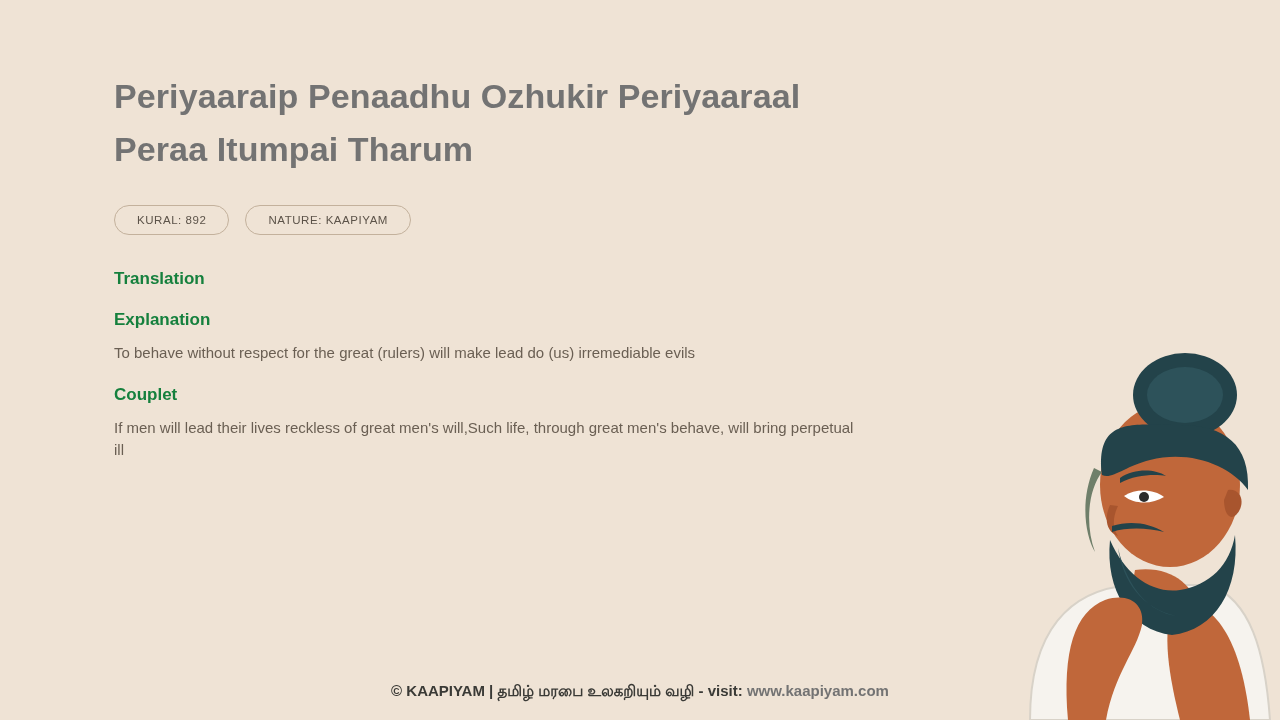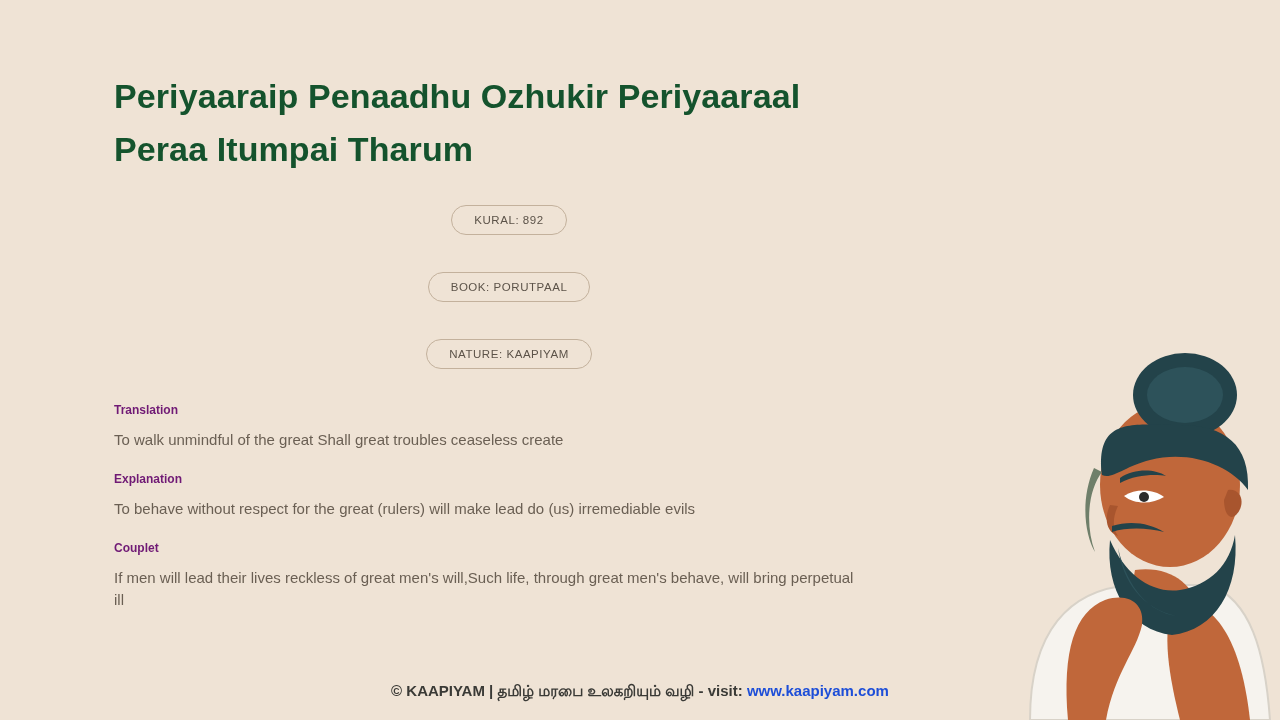--- a/index.html
+++ b/index.html
@@ -22,74 +22,74 @@
   .content {
     position: absolute;
     left: 114px;
     top: 70px;
     width: 790px;
   }
   .title {
     font-size: 34px;
     line-height: 53px;
     font-weight: bold;
-    color: #14532d;
+    color: #737373;
     letter-spacing: 0.1px;
     margin: 0;
     max-width: 760px;
   }
   .tags {
     display: flex;
-    flex-direction: column;
+    flex-direction: row;
     align-items: center;
-    gap: 37px;
+    gap: 16px;
     margin-top: 29px;
   }
   .tag {
     border: 1px solid #c3b19c;
     border-radius: 999px;
     padding: 8px 22px;
     font-size: 11.5px;
     letter-spacing: 0.55px;
     color: #5c5349;
     background: transparent;
     white-space: nowrap;
     font-weight: normal;
   }
   .section {
     margin-top: 21px;
   }
   .section.first {
     margin-top: 34px;
   }
   .section-label {
-    font-size: 12px;
+    font-size: 17px;
     font-weight: bold;
-    color: #701a75;
+    color: #15803d;
     margin: 0 0 12px 0;
   }
   .section-text {
     font-size: 15px;
     line-height: 22px;
     color: #6a5f53;
     margin: 0;
     max-width: 740px;
   }
   .footer {
     position: absolute;
     left: 0;
     right: 0;
     bottom: 18px;
     text-align: center;
     font-size: 15px;
     font-weight: bold;
     color: #3a3a36;
   }
   .footer .link {
-    color: #1d4ed8;
+    color: #737373;
     text-decoration: none;
   }
   .illustration {
     position: absolute;
     right: 0;
     bottom: 0;
     width: 400px;
     height: 420px;
     pointer-events: none;
   }
@@ -98,27 +98,25 @@
 <body>
 
 <div class="page">
 
   <div class="content">
 
     <h1 class="title">Periyaaraip Penaadhu Ozhukir Periyaaraal Peraa Itumpai Tharum</h1>
 
     <div class="tags">
       <span class="tag">KURAL: 892</span>
-      <span class="tag">BOOK: PORUTPAAL</span>
       <span class="tag">NATURE: KAAPIYAM</span>
     </div>
 
     <div class="section first">
       <p class="section-label">Translation</p>
-      <p class="section-text">To walk unmindful of the great Shall great troubles ceaseless create</p>
     </div>
 
     <div class="section">
       <p class="section-label">Explanation</p>
       <p class="section-text">To behave without respect for the great (rulers) will make lead do (us) irremediable evils</p>
     </div>
 
     <div class="section">
       <p class="section-label">Couplet</p>
       <p class="section-text">If men will lead their lives reckless of great men's will,Such life, through great men's behave, will bring perpetual ill</p>

